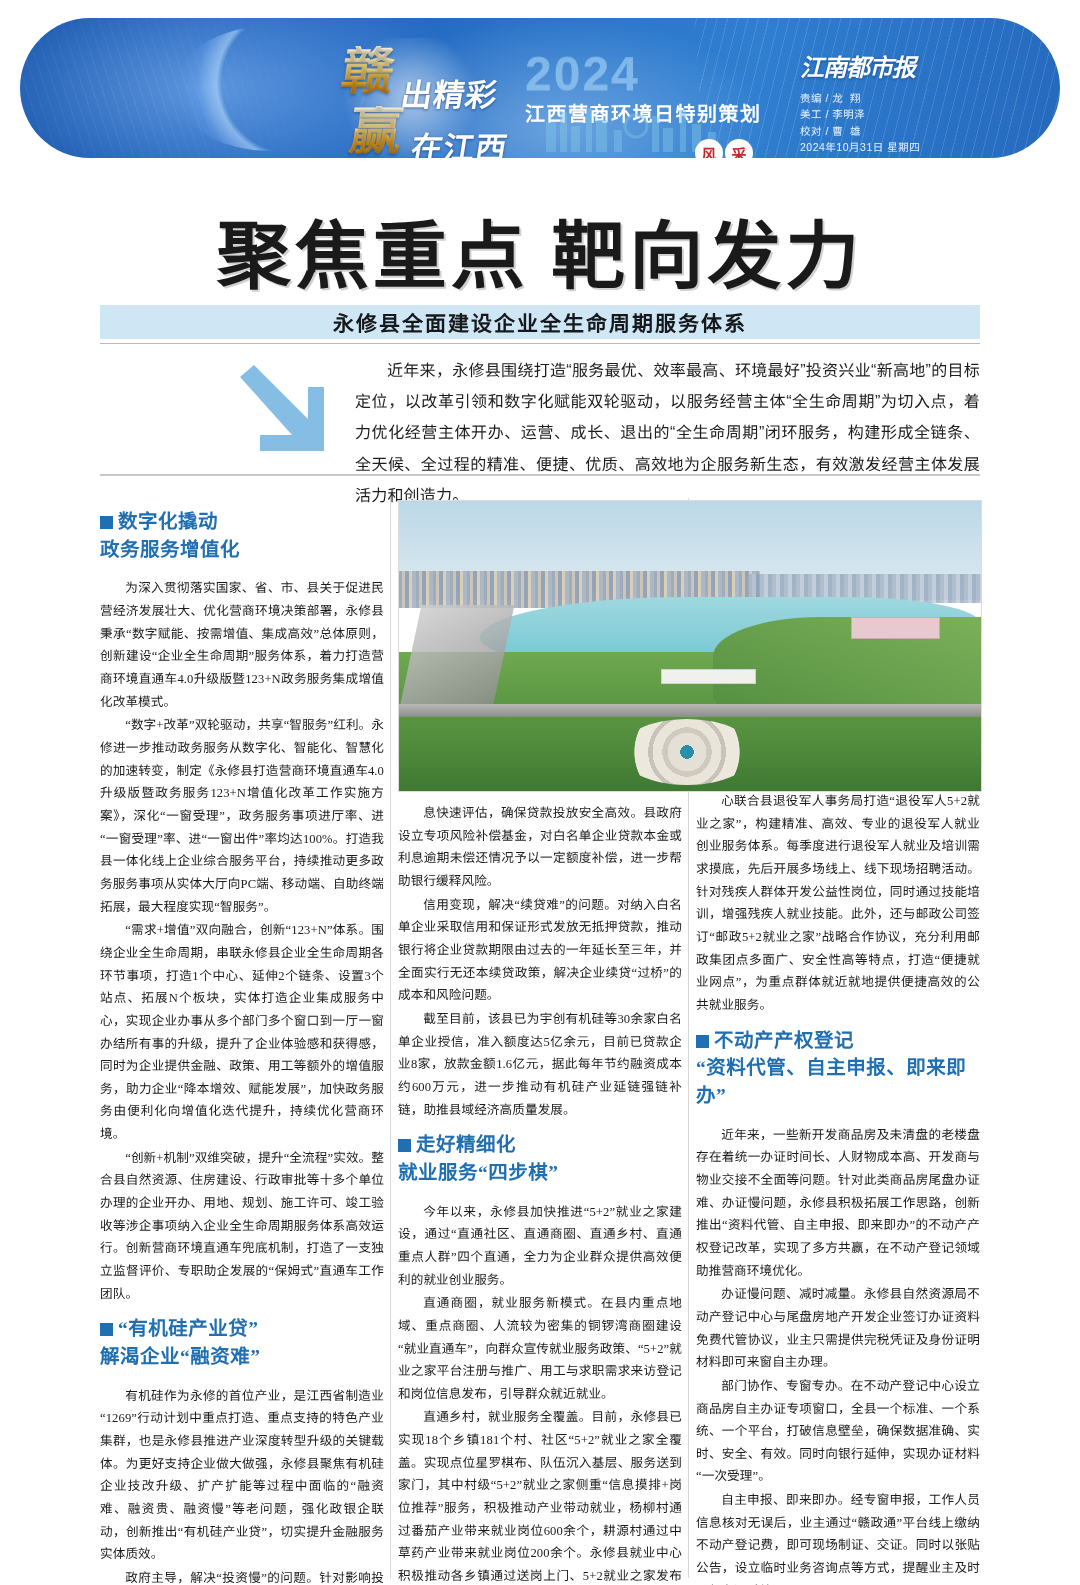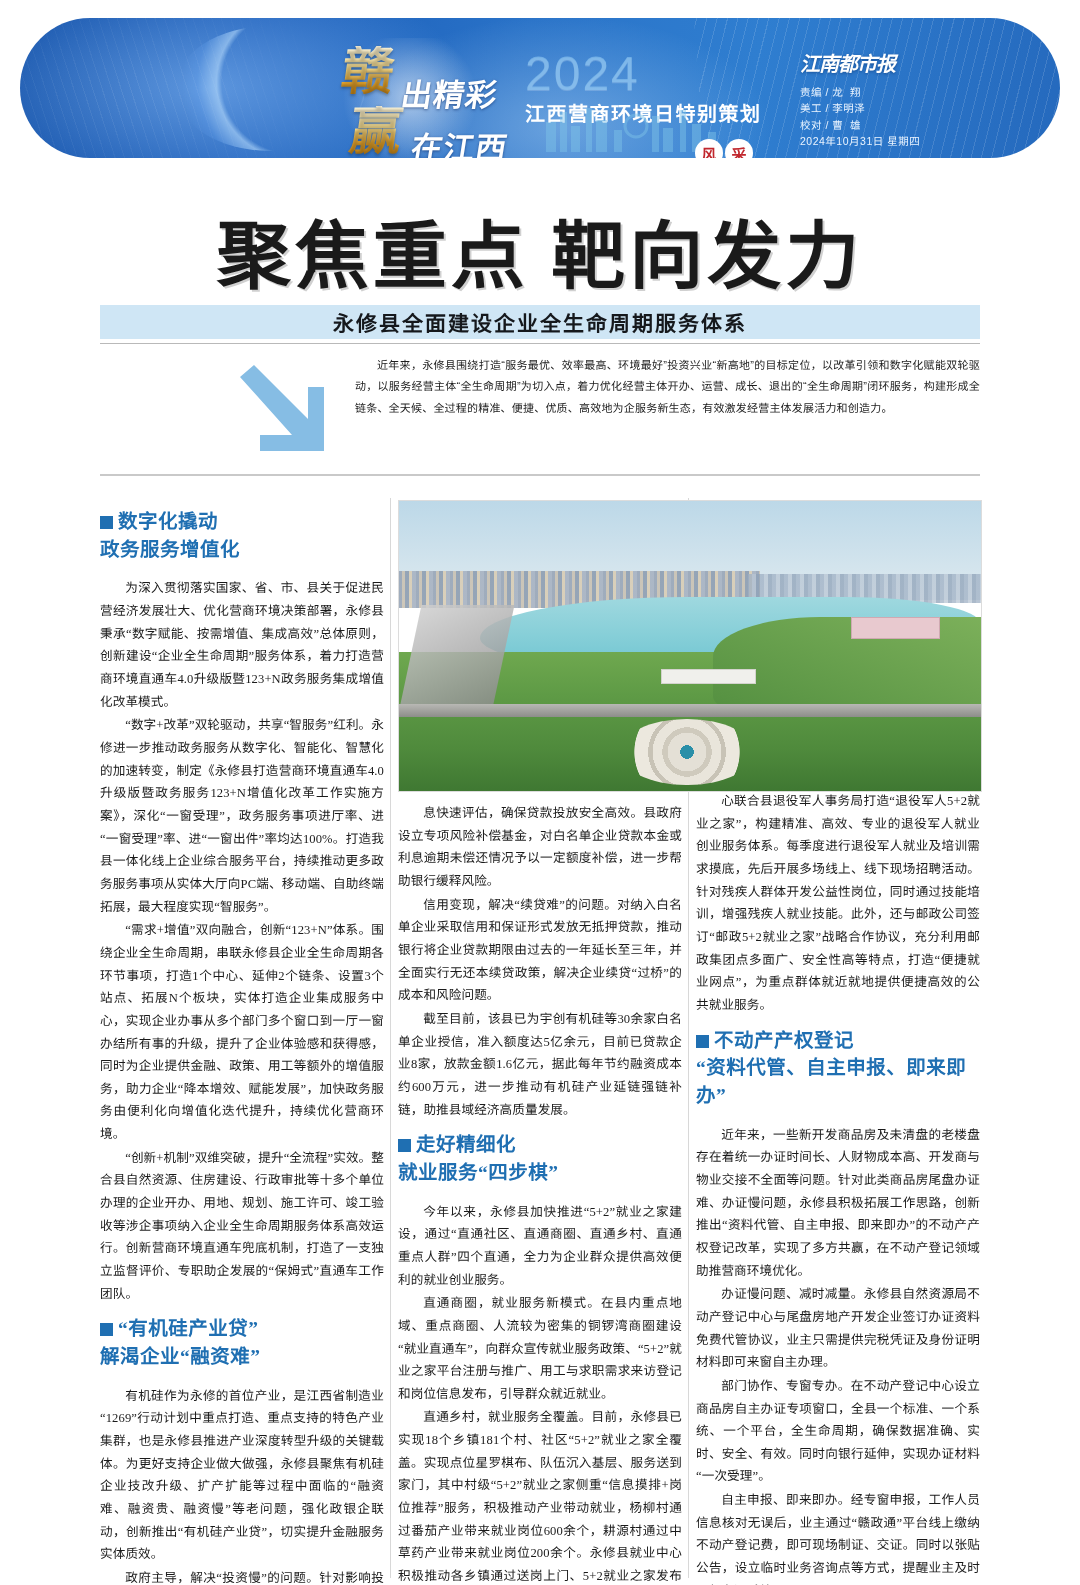--- a/index.html
+++ b/index.html
@@ -77,21 +77,21 @@
     color: #ffffff;
     letter-spacing: 1px;
     transform: skewX(-9deg);
     text-shadow: 0 1px 3px rgba(0,30,90,.55);
   }
   .brand-sub1 { left: 382px; top: 52px; }
   .brand-sub2 { left: 392px; top: 105px; }
   .banner-year {
     position: absolute; left: 505px; top: 28px;
     font-family: "Liberation Sans", sans-serif;
-    font-weight: normal; font-size: 48px; letter-spacing: 2px;
+    font-weight: bold; font-size: 48px; letter-spacing: 2px;
     color: rgba(150,205,245,0.55);
     text-shadow: 0 1px 0 rgba(255,255,255,.18);
   }
   .banner-tag {
     position: absolute; left: 505px; top: 80px;
     font-family: "Liberation Sans", sans-serif;
     font-weight: bold; font-size: 20px; letter-spacing: 1.5px;
     color: #ffffff;
   }
   .skyline {
@@ -110,21 +110,21 @@
     font-family: "Liberation Serif", serif;
     font-weight: bold; font-size: 15px; color: #c1272d;
   }
   .masthead {
     position: absolute; right: 60px; top: 30px; width: 200px;
     text-align: left;
   }
   .masthead-logo {
     font-family: "Liberation Serif", serif;
     font-style: italic; font-weight: bold;
-    font-size: 20px; color: #ffffff;
+    font-size: 24px; color: #ffffff;
     letter-spacing: -1px;
     text-shadow: 0 1px 3px rgba(0,40,100,.5);
     margin-bottom: 7px;
   }
   .masthead-line {
     font-family: "Liberation Sans", sans-serif;
     font-size: 10.5px; color: #eaf4ff; letter-spacing: .5px;
     line-height: 1.55;
     white-space: pre;
   }
@@ -152,21 +152,21 @@
   }
 
   
   .lead-wrap {
     position: absolute; left: 100px; top: 355px; width: 880px; height: 115px;
   }
   .lead-arrow { position: absolute; left: 130px; top: 8px; }
   .lead-text {
     position: absolute; left: 255px; top: 0; width: 625px;
     font-family: "Liberation Sans", sans-serif;
-    font-size: 11px;
+    font-size: 16px;
     line-height: 1.95;
     text-align: justify;
     color: #1c1c1c;
     text-indent: 2em;
     letter-spacing: .2px;
   }
   .rule-top {
     position: absolute; left: 100px; top: 343px; width: 880px; height: 1px; background: #b9b9b9;
   }
   .rule-bot {
@@ -408,17 +408,17 @@
     <div class="photo-spacer-tall"></div>
 
     <p class="para">心联合县退役军人事务局打造“退役军人5+2就业之家”，构建精准、高效、专业的退役军人就业创业服务体系。每季度进行退役军人就业及培训需求摸底，先后开展多场线上、线下现场招聘活动。针对残疾人群体开发公益性岗位，同时通过技能培训，增强残疾人就业技能。此外，还与邮政公司签订“邮政5+2就业之家”战略合作协议，充分利用邮政集团点多面广、安全性高等特点，打造“便捷就业网点”，为重点群体就近就地提供便捷高效的公共就业服务。</p>
 
     <div class="sec-head">
       <span class="sq"></span><span>不动产产权登记</span>
       <span class="l2">“资料代管、自主申报、即来即办”</span>
     </div>
     <p class="para">近年来，一些新开发商品房及未清盘的老楼盘存在着统一办证时间长、人财物成本高、开发商与物业交接不全面等问题。针对此类商品房尾盘办证难、办证慢问题，永修县积极拓展工作思路，创新推出“资料代管、自主申报、即来即办”的不动产产权登记改革，实现了多方共赢，在不动产登记领域助推营商环境优化。</p>
     <p class="para">办证慢问题、减时减量。永修县自然资源局不动产登记中心与尾盘房地产开发企业签订办证资料免费代管协议，业主只需提供完税凭证及身份证明材料即可来窗自主办理。</p>
-    <p class="para">部门协作、专窗专办。在不动产登记中心设立商品房自主办证专项窗口，全县一个标准、一个系统、一个平台，全生命周期，确保数据准确、实时、安全、有效。同时向银行延伸，实现办证材料“一次受理”。</p>
+    <p class="para">部门协作、专窗专办。在不动产登记中心设立商品房自主办证专项窗口，全县一个标准、一个系统、一个平台，打破信息壁垒，确保数据准确、实时、安全、有效。同时向银行延伸，实现办证材料“一次受理”。</p>
     <p class="para">自主申报、即来即办。经专窗申报，工作人员信息核对无误后，业主通过“赣政通”平台线上缴纳不动产登记费，即可现场制证、交证。同时以张贴公告，设立临时业务咨询点等方式，提醒业主及时履行办证手续。</p>
 
   </div>
 </div>
 
 </body></html>

